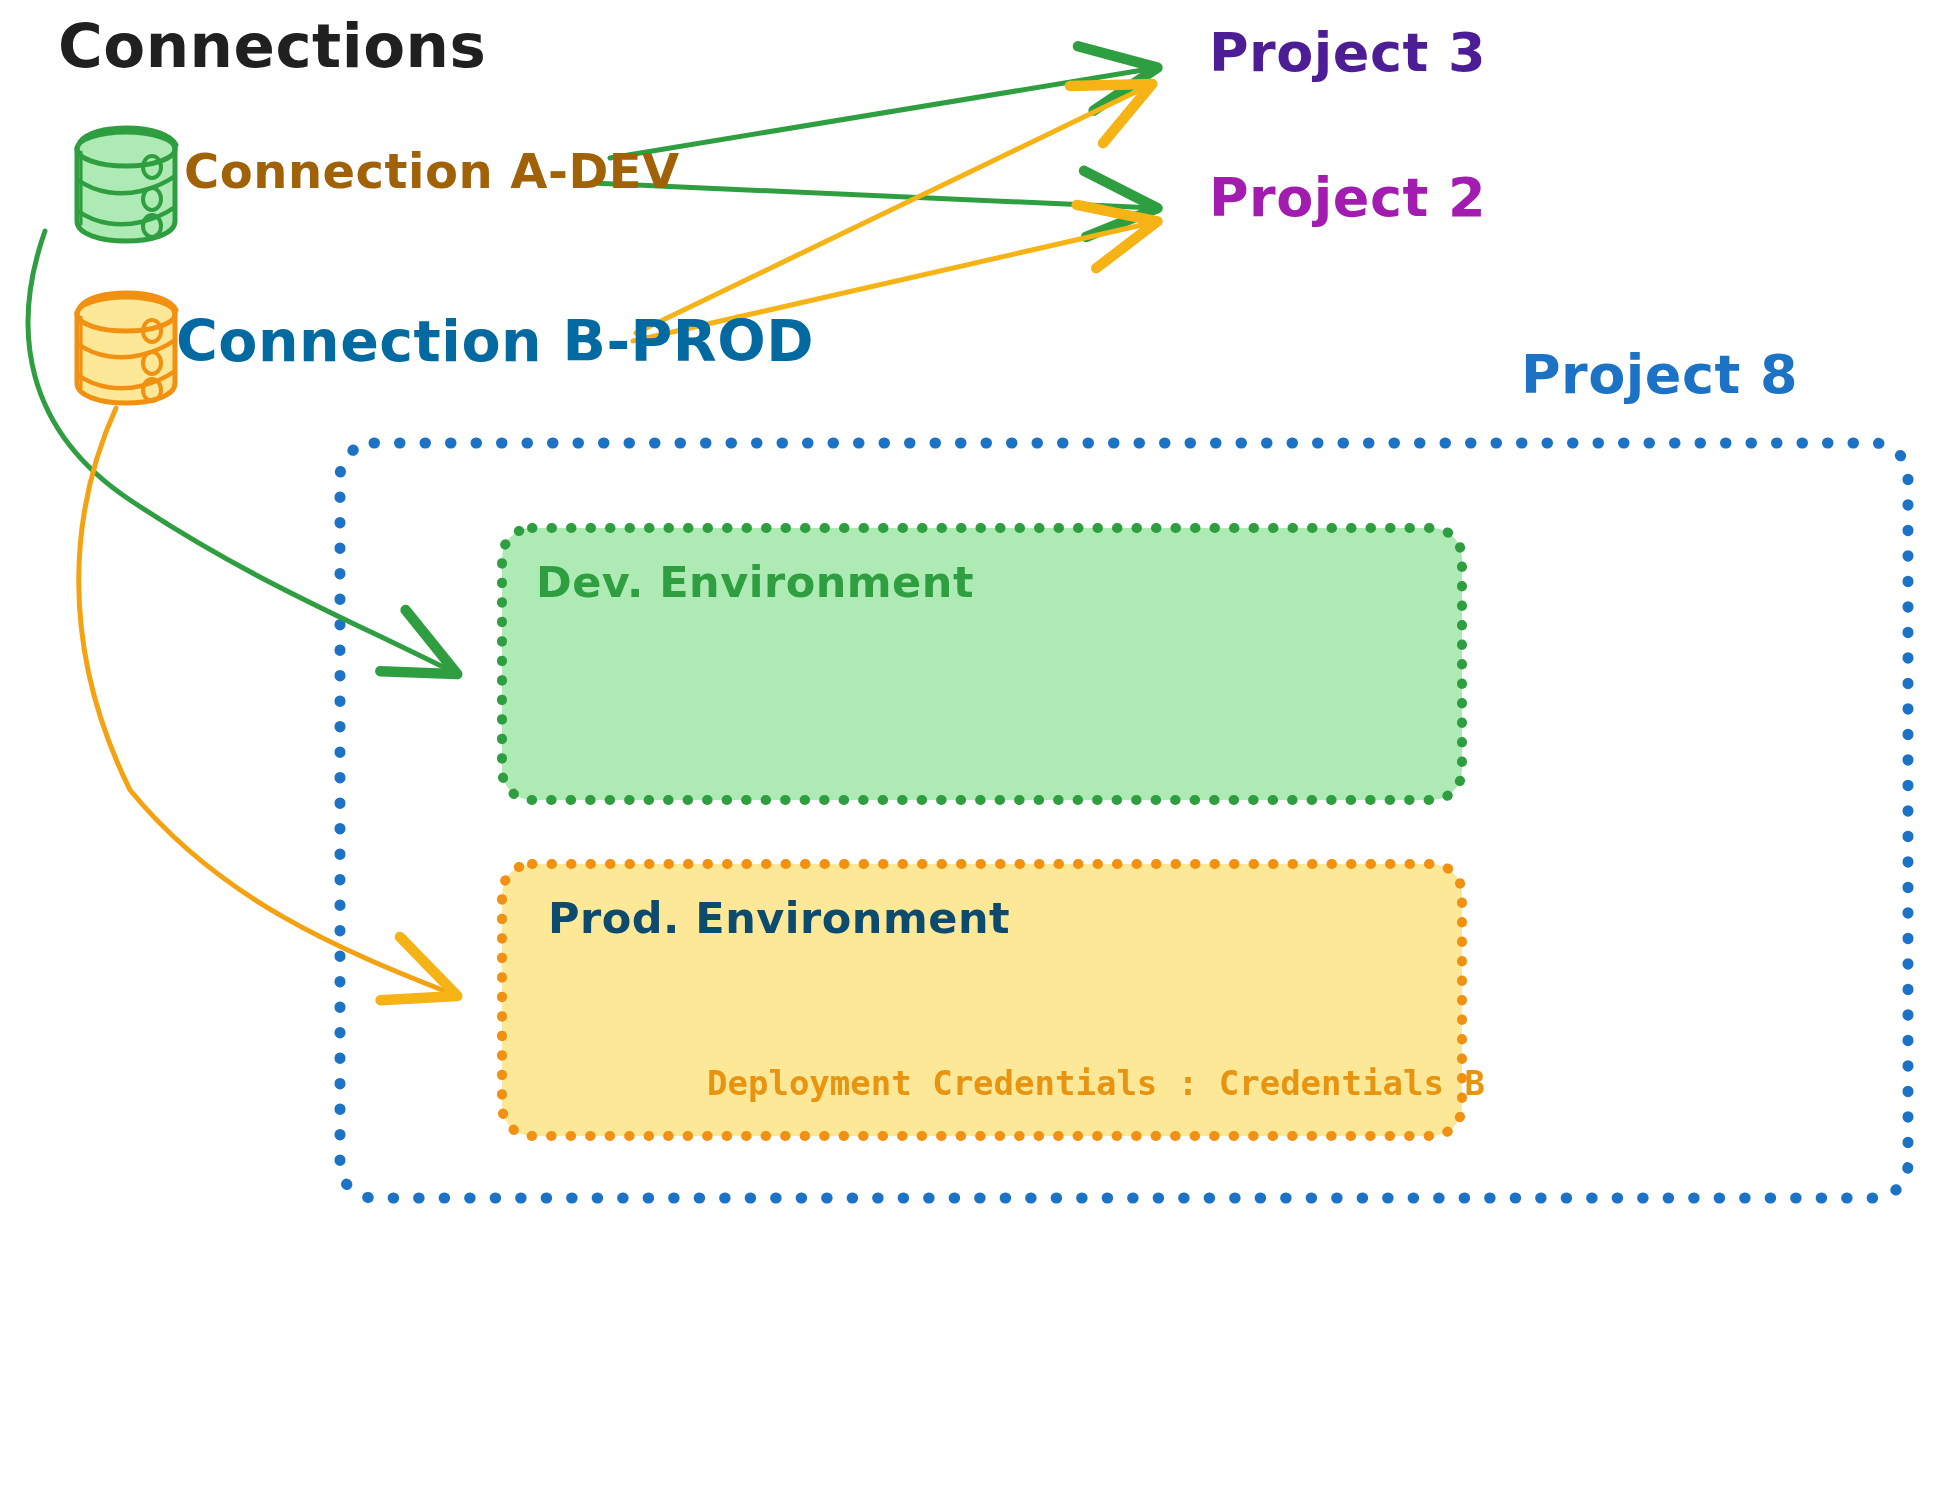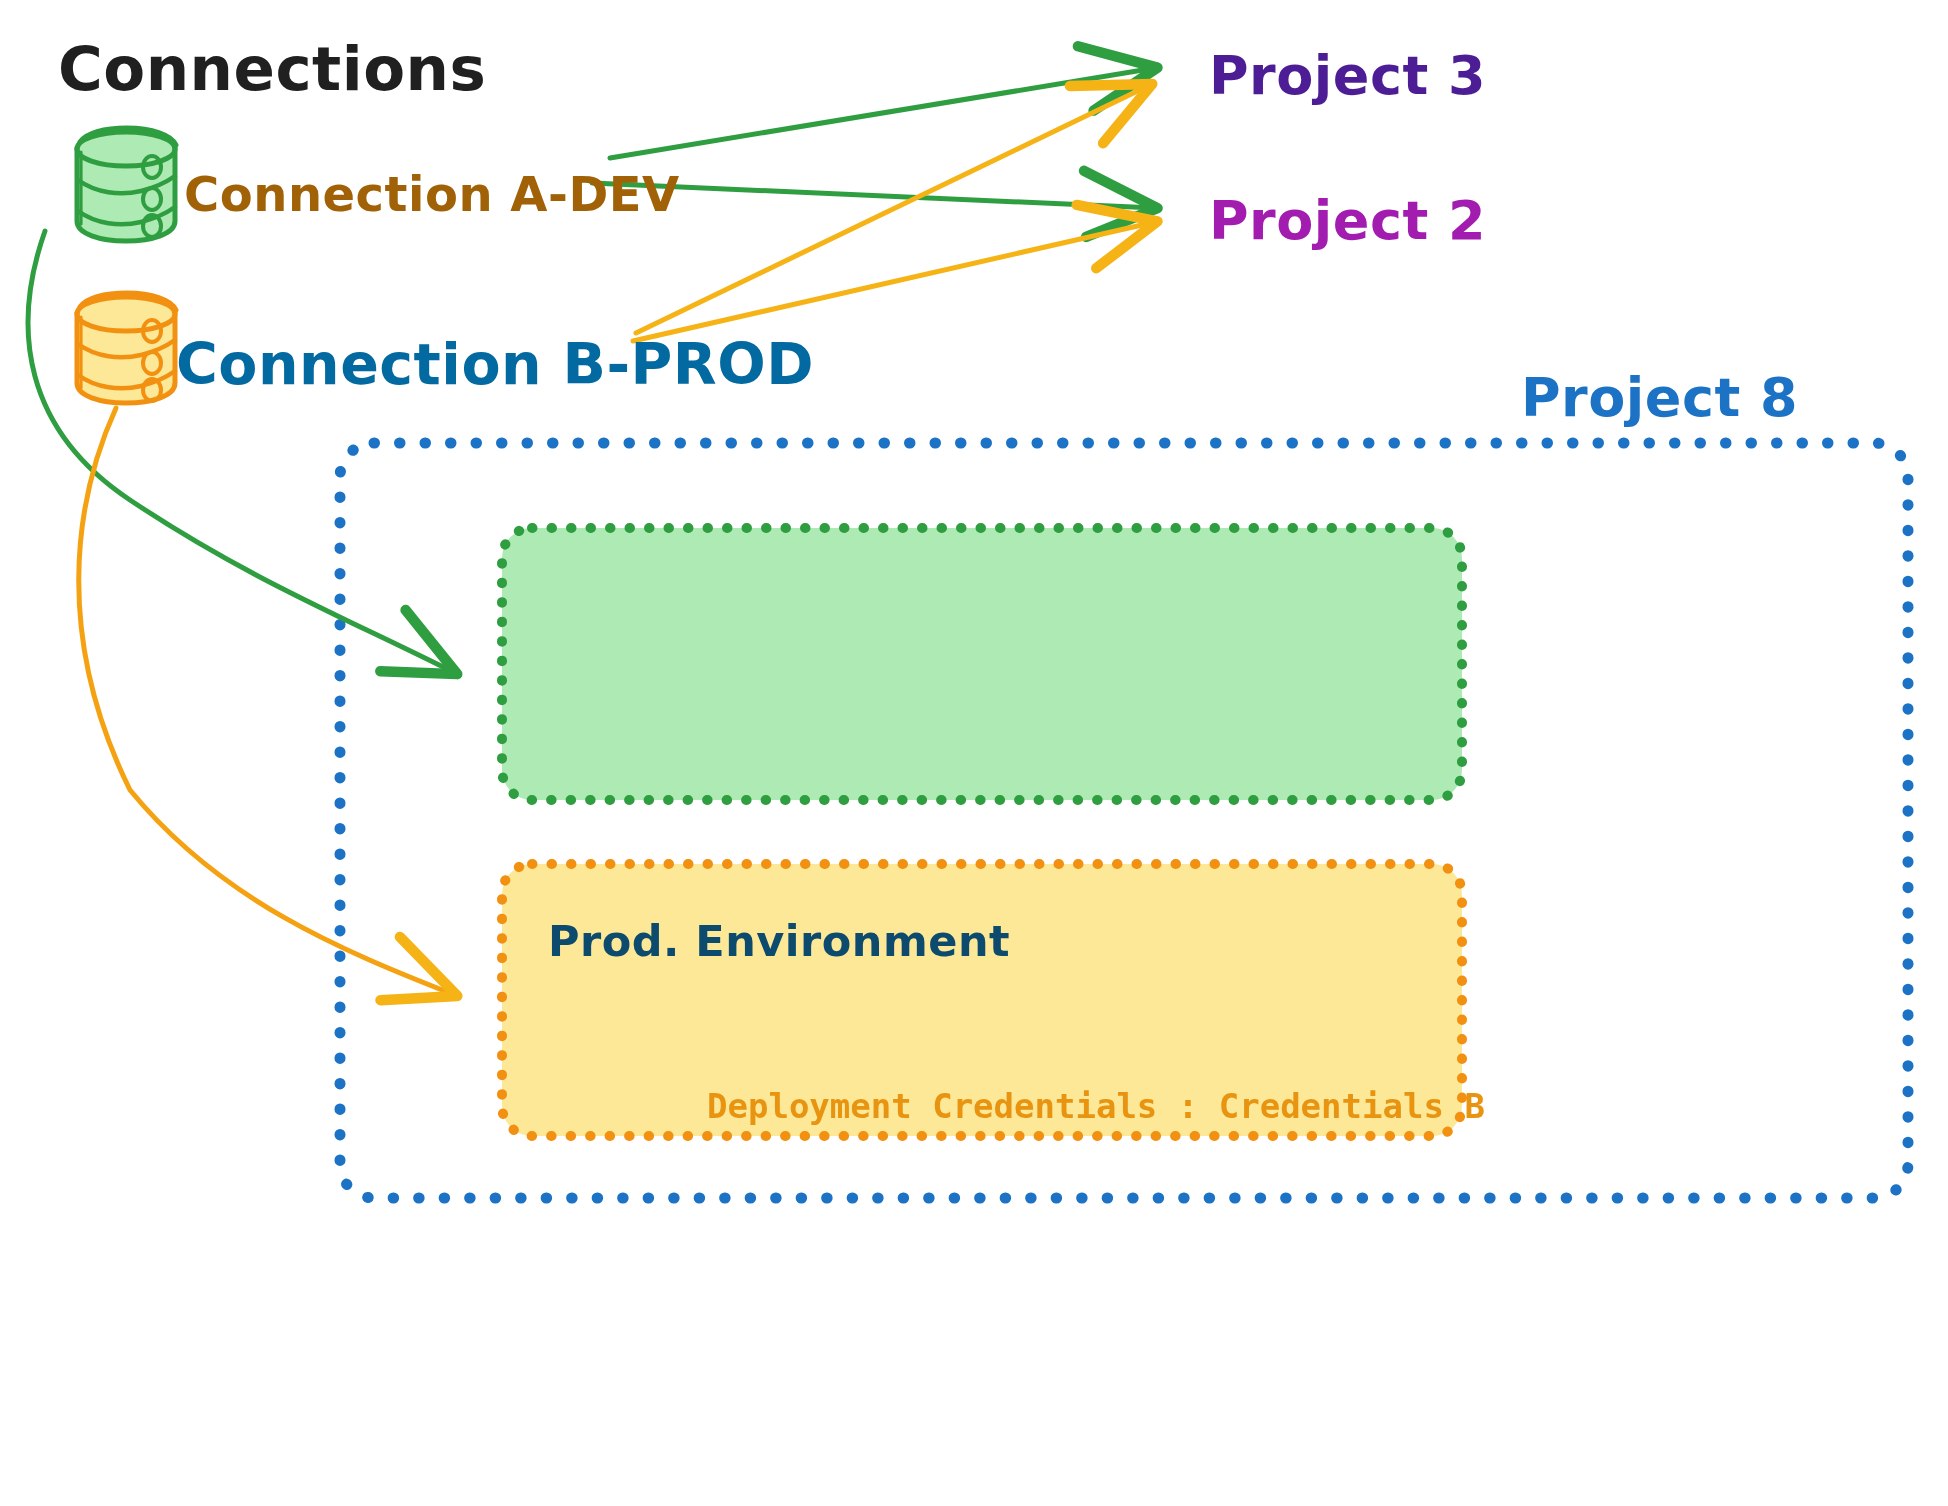--- a/index.html
+++ b/index.html
@@ -31,21 +31,20 @@
     letter-spacing: 0.5px;
   }
   .mono {
     font-family: "DejaVu Sans Mono", monospace;
     font-weight: 700;
   }
   .txt {
     position: absolute;
     white-space: nowrap;
     user-select: none;
-    margin-top: 23px;
   }
   #title-connections {
     left: 58px;
     top: 10px;
     font-size: 61px;
     color: #202020;
   }
   #label-conn-a {
     left: 184px;
     top: 143px;
@@ -192,19 +191,20 @@
   <div class="txt hand" id="label-conn-a">Connection A-DEV</div>
 
   <div class="txt hand" id="label-conn-b">Connection B-PROD</div>
 
   <div class="txt hand" id="label-project-3">Project 3</div>
 
   <div class="txt hand" id="label-project-2">Project 2</div>
 
   <div class="txt hand" id="label-project-1">Project 8</div>
 
+  <div class="txt hand" id="label-dev-env">Dev. Environment</div>
 
 
   <div class="txt hand" id="label-prod-env">Prod. Environment</div>
 
   <div class="txt mono" id="label-prod-creds">Deployment Credentials : Credentials B</div>
 
 </div>
 
 </body></html>

